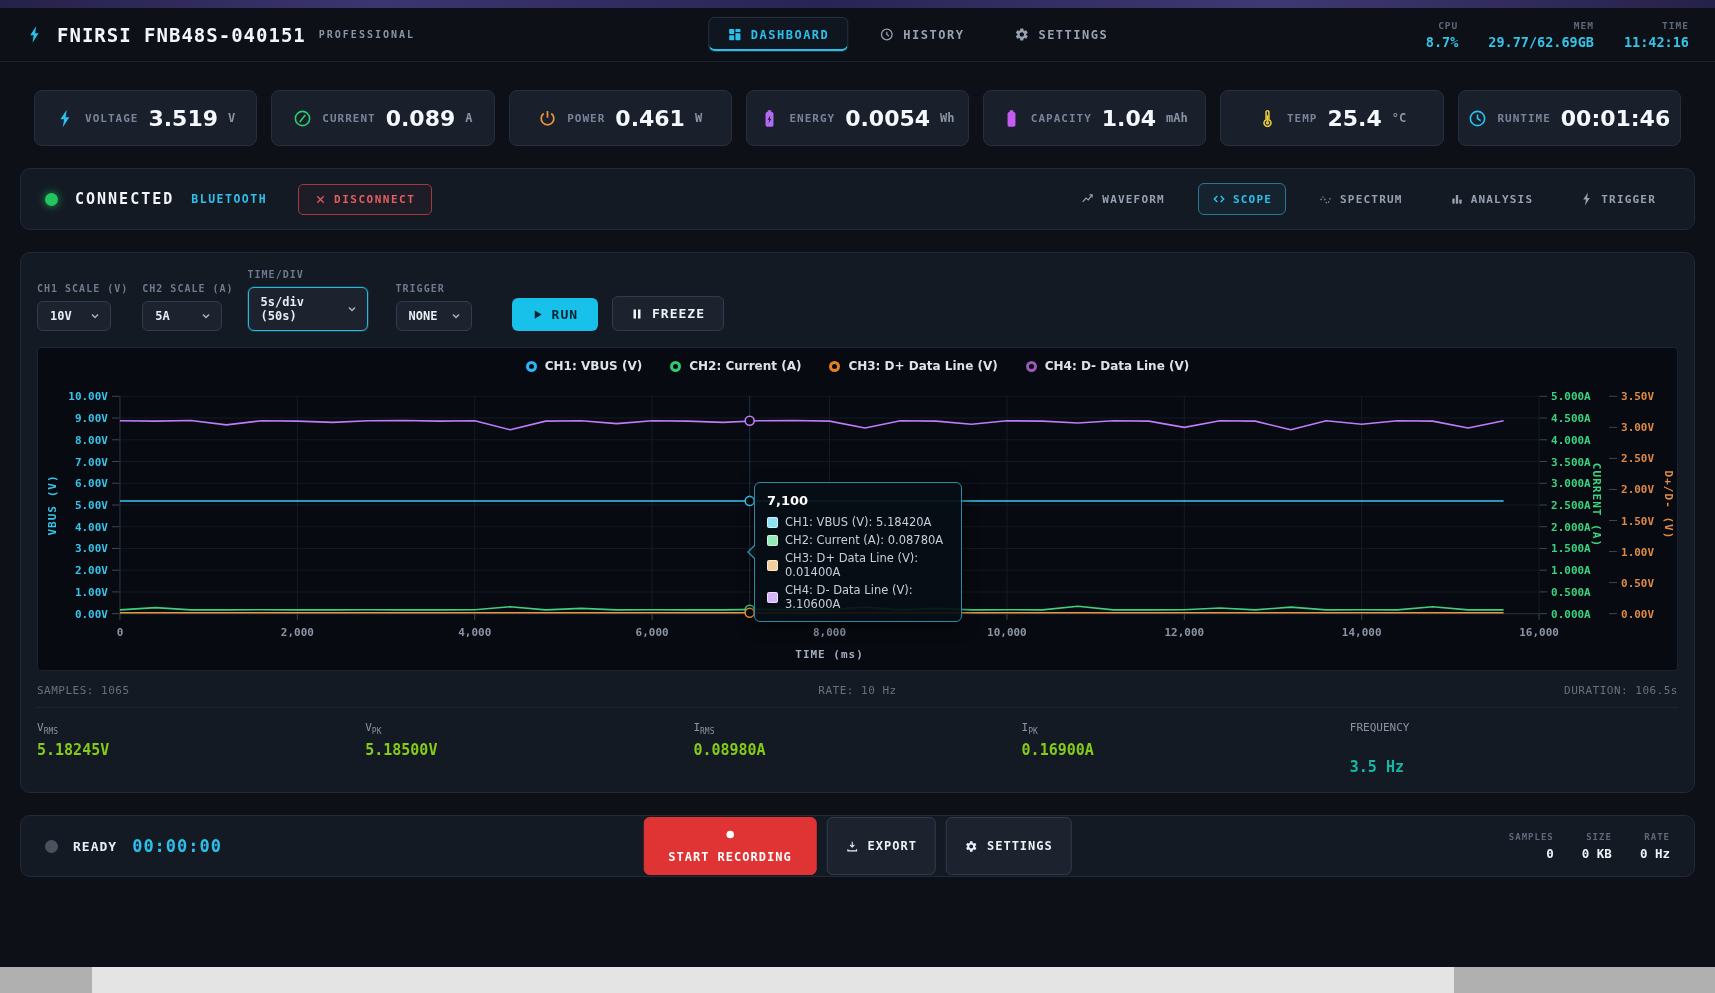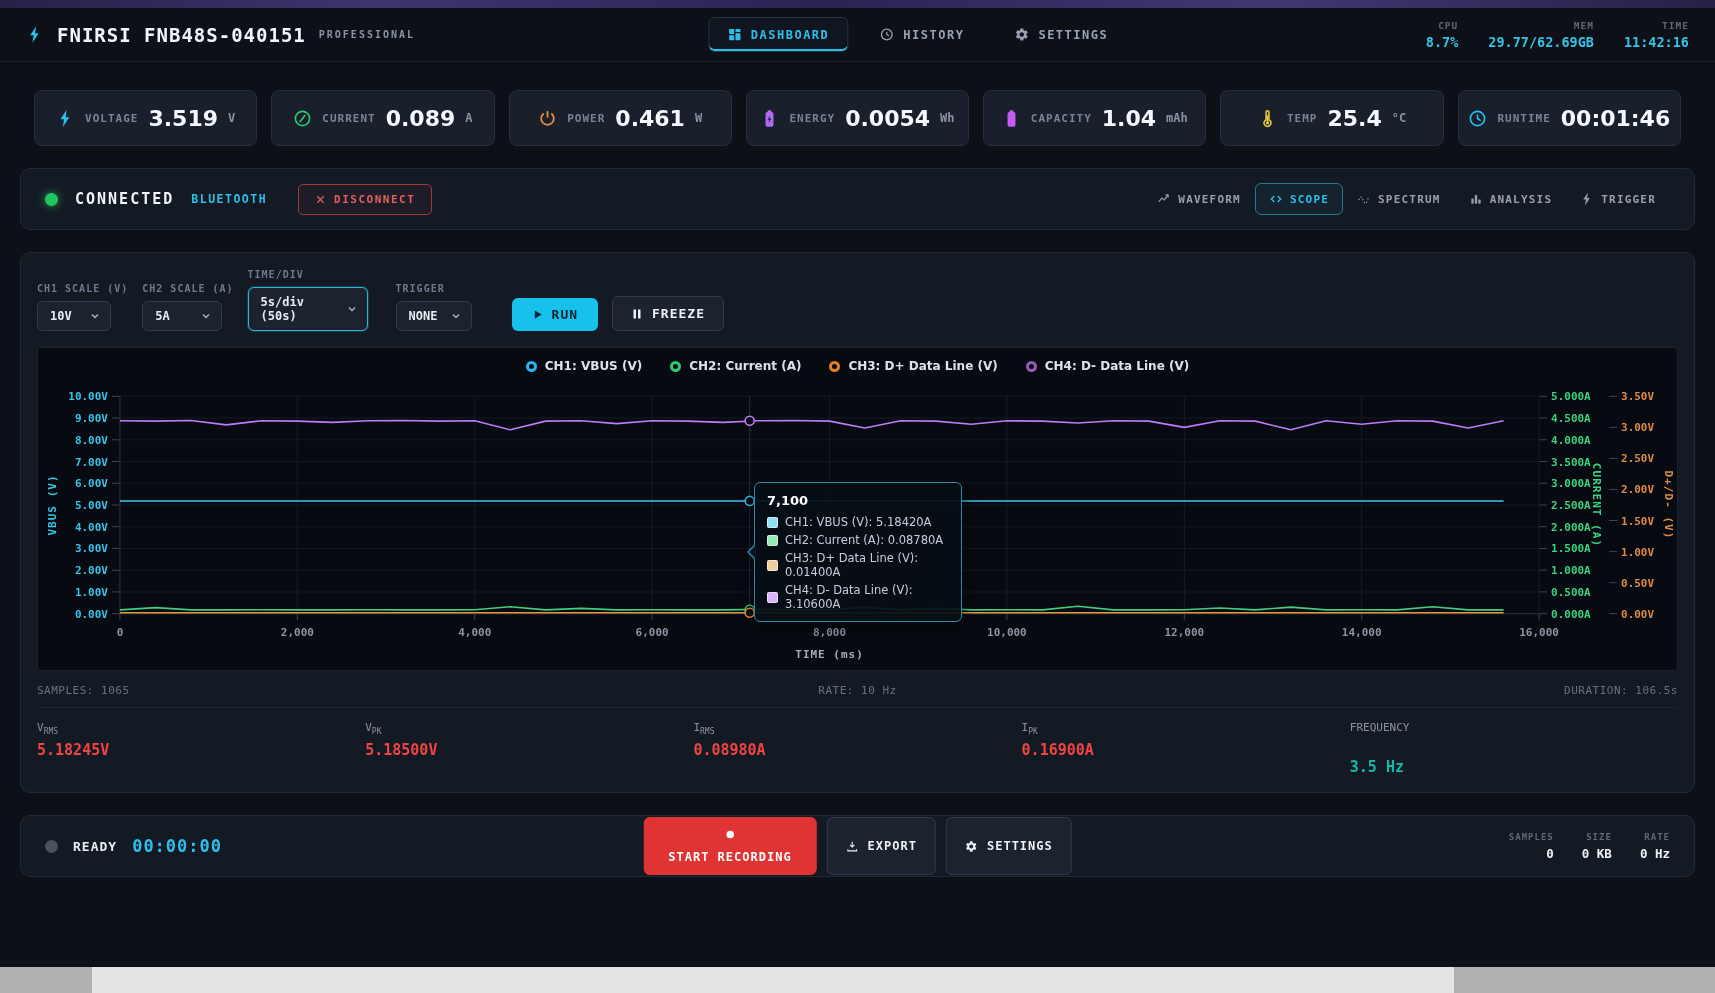--- a/index.html
+++ b/index.html
@@ -33,21 +33,21 @@
   .metric-unit { font-size:12px; font-weight:bold; color:#8a94a6; }
 
   .panel { margin:22px 20px 0; background:#141a24; border:1px solid #212a39; border-radius:10px; }
   .conn-panel { height:62px; display:flex; align-items:center; padding:0 24px; justify-content:space-between; }
   .conn-left { display:flex; align-items:center; gap:17px; }
   .status-dot { width:13px; height:13px; border-radius:50%; background:#22c55e; box-shadow:0 0 9px rgba(34,197,94,.8); }
   .conn-status { font-size:15px; font-weight:bold; letter-spacing:2px; color:#f2f5f9; }
   .conn-transport { font-size:11.5px; font-weight:bold; color:#2bc0ea; letter-spacing:1.5px; }
   .disconnect-btn { display:flex; align-items:center; gap:8px; margin-left:14px; padding:8px 16px; border:1px solid #a23a3a; border-radius:5px; color:#e25f5f; background:rgba(226,95,95,.05); font-size:11px; font-weight:bold; letter-spacing:1.5px; cursor:pointer; font-family:inherit; }
   .disconnect-btn .icon svg { width:11px; height:11px; }
-  .mode-tabs { display:flex; align-items:flex-end; gap:0; }
+  .mode-tabs { display:flex; align-items:flex-end; gap:19px; }
   .mode-tab { display:flex; align-items:center; gap:7px; padding:8px 13px; font-size:11px; font-weight:bold; letter-spacing:1.2px; color:#96a1b2; border:1px solid transparent; border-radius:6px; cursor:pointer; }
   .mode-tab.active { color:#2bc0ea; border-color:#27798f; background:rgba(43,192,234,.06); }
   .mode-tab .icon svg { width:14px; height:14px; }
 
   .scope-panel { padding:16px; }
   .controls-row { display:flex; align-items:flex-end; gap:14px; }
   .control .lbl { font-size:10px; font-weight:bold; color:#6e7a8e; letter-spacing:1px; margin-bottom:7px; }
   .select { display:flex; align-items:center; justify-content:space-between; gap:8px; background:#1c232f; border:1px solid #323c4e; border-radius:6px; padding:7px 9px 7px 12px; font-size:12px; font-weight:bold; color:#e8edf4; cursor:pointer; }
   .select .icon svg { width:12px; height:12px; color:#aab3c2; }
   .select.hl { border-color:#2bb8dc; box-shadow:0 0 0 1px rgba(43,184,220,.22); }
@@ -72,21 +72,21 @@
   .tooltip:after { content:""; position:absolute; left:-6px; top:50%; margin-top:-7px; border:7px solid transparent; border-left:none; border-right:7px solid #0b1219; }
   .tt-title { font-family:"DejaVu Sans",sans-serif; font-size:13px; font-weight:bold; color:#ffffff; margin-bottom:7px; }
   .tt-row { display:flex; align-items:center; gap:7px; font-family:"DejaVu Sans",sans-serif; font-size:11.5px; color:#c6cedb; margin-top:4px; }
   .tt-swatch { width:11px; height:11px; border-radius:2px; border:1px solid rgba(255,255,255,.55); flex:none; }
 
   .meta-row { display:flex; margin-top:13px; padding-bottom:10px; border-bottom:1px solid #1e2633; font-size:11px; color:#67727f; letter-spacing:.5px; }
   .meta-row .m-left { flex:1; text-align:left; } .meta-row .m-center { flex:1; text-align:center; } .meta-row .m-right { flex:1; text-align:right; }
   .measures { display:grid; grid-template-columns:repeat(5,1fr); margin-top:13px; }
   .measure .lbl { font-size:11px; color:#8a93a3; }
   .measure .lbl sub { font-size:8px;margin-top:40px; }
-  .measure .val { margin-top:5px; font-size:15px; font-weight:bold; color:#ef4444; }
+  .measure .val { margin-top:5px; font-size:15px; font-weight:bold; color:#84cc16; }
   .measure.plain .val { color:#14b8a6;margin-top:24px; }
 
   .rec-panel { height:62px; display:flex; align-items:center; padding:0 24px; position:relative; }
   .rec-left { display:flex; align-items:center; gap:15px; }
   .rec-dot { width:13px; height:13px; border-radius:50%; background:#4a5260; }
   .rec-status { font-size:13px; font-weight:bold; letter-spacing:1px; color:#e8edf4; }
   .rec-timer { font-size:17px; font-weight:bold; color:#2bc0ea; letter-spacing:1px; }
   .rec-center { position:absolute; left:50%; transform:translateX(-50%); display:flex; gap:10px; }
   .rec-btn { display:flex; align-items:center; gap:9px; border-radius:6px; padding:10px 18px; font-size:12px; font-weight:bold; letter-spacing:1px; cursor:pointer; font-family:inherit; border:1px solid #323c4e; background:#1c232f; color:#eef2f7; }
   .rec-btn.primary { background:#e03434; border-color:#e03434; color:#fff; padding:10px 24px;flex-direction:column; }

